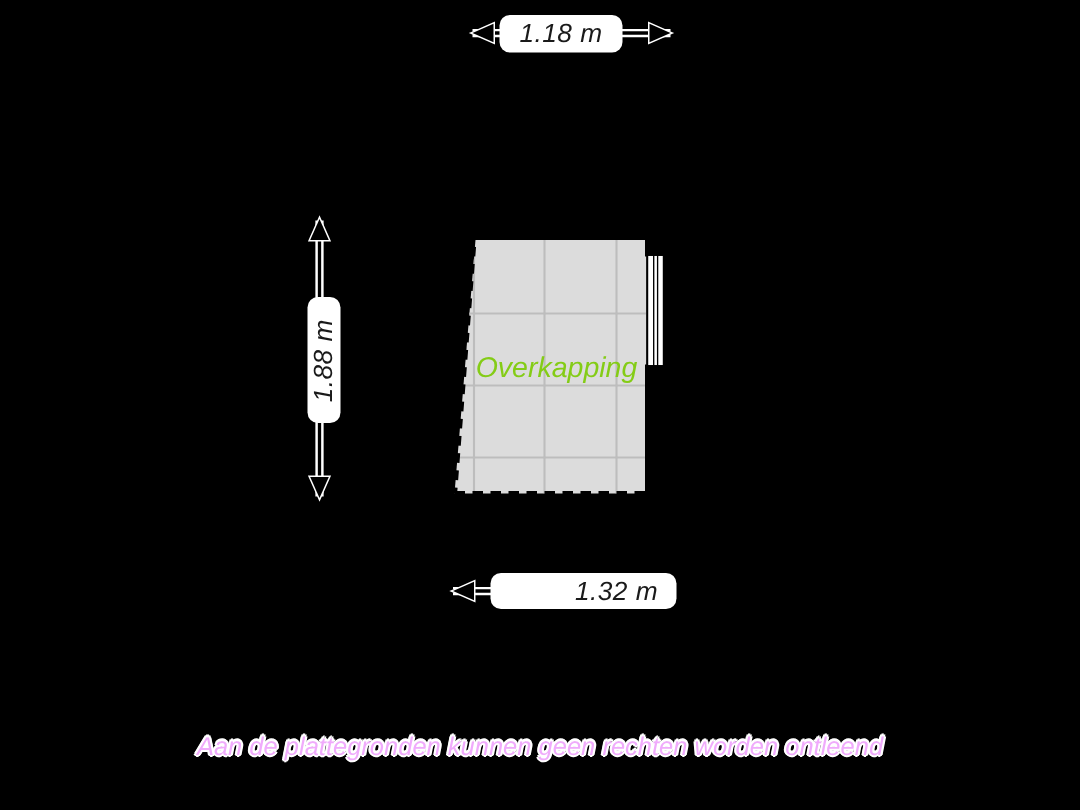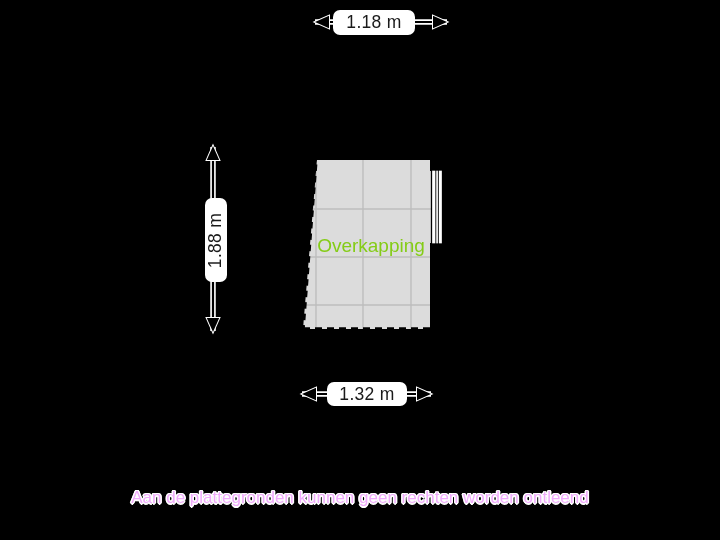--- a/index.html
+++ b/index.html
@@ -7,20 +7,21 @@
     padding: 0;
     background: #000000;
     font-family: "Liberation Sans", sans-serif;
   }
   .page {
     position: relative;
     width: 720px;
     height: 540px;
     background: #000000;
     overflow: hidden;
+    font-style: italic;
   }
   .abs { position: absolute; }
   .dim-label {
     position: absolute;
     background: #ffffff;
     border-radius: 7px;
     color: #1a1a1a;
     font-size: 17.5px;
     display: flex;
     align-items: center;
@@ -91,21 +92,21 @@
     </div>
   </div>
 
   <div>
     <svg class="abs" style="left:294px; top:382px;" width="144" height="24" viewBox="0 0 144 24">
       <line x1="8" y1="12" x2="137" y2="12" stroke="#ffffff" stroke-width="5.5"></line>
       <line x1="8" y1="12" x2="137" y2="12" stroke="#000000" stroke-width="2.2"></line>
       <polygon points="8,12 22,5.8 22,18.2" fill="#000000" stroke="#ffffff" stroke-width="2" paint-order="stroke"></polygon>
       <polygon points="137,12 123,5.8 123,18.2" fill="#000000" stroke="#ffffff" stroke-width="2" paint-order="stroke"></polygon>
     </svg>
-    <div class="dim-label" style="left:327px; top:382px; width:80px; height:24px;">1.32 m</div>
+    <div class="dim-label" style="left:327px; top:382px; width:80px; height:24px;padding-left:44px;">1.32 m</div>
   </div>
 
   <svg class="abs" style="left:280px; top:140px;" width="240" height="200" viewBox="0 0 240 200">
     <defs>
       <clipPath id="floorClip">
         <polygon points="37,20 151,20 151,189 23,189"></polygon>
       </clipPath>
     </defs>
 
     <polygon points="37,20 151,20 151,189 23,189" fill="#dcdcdc"></polygon>

